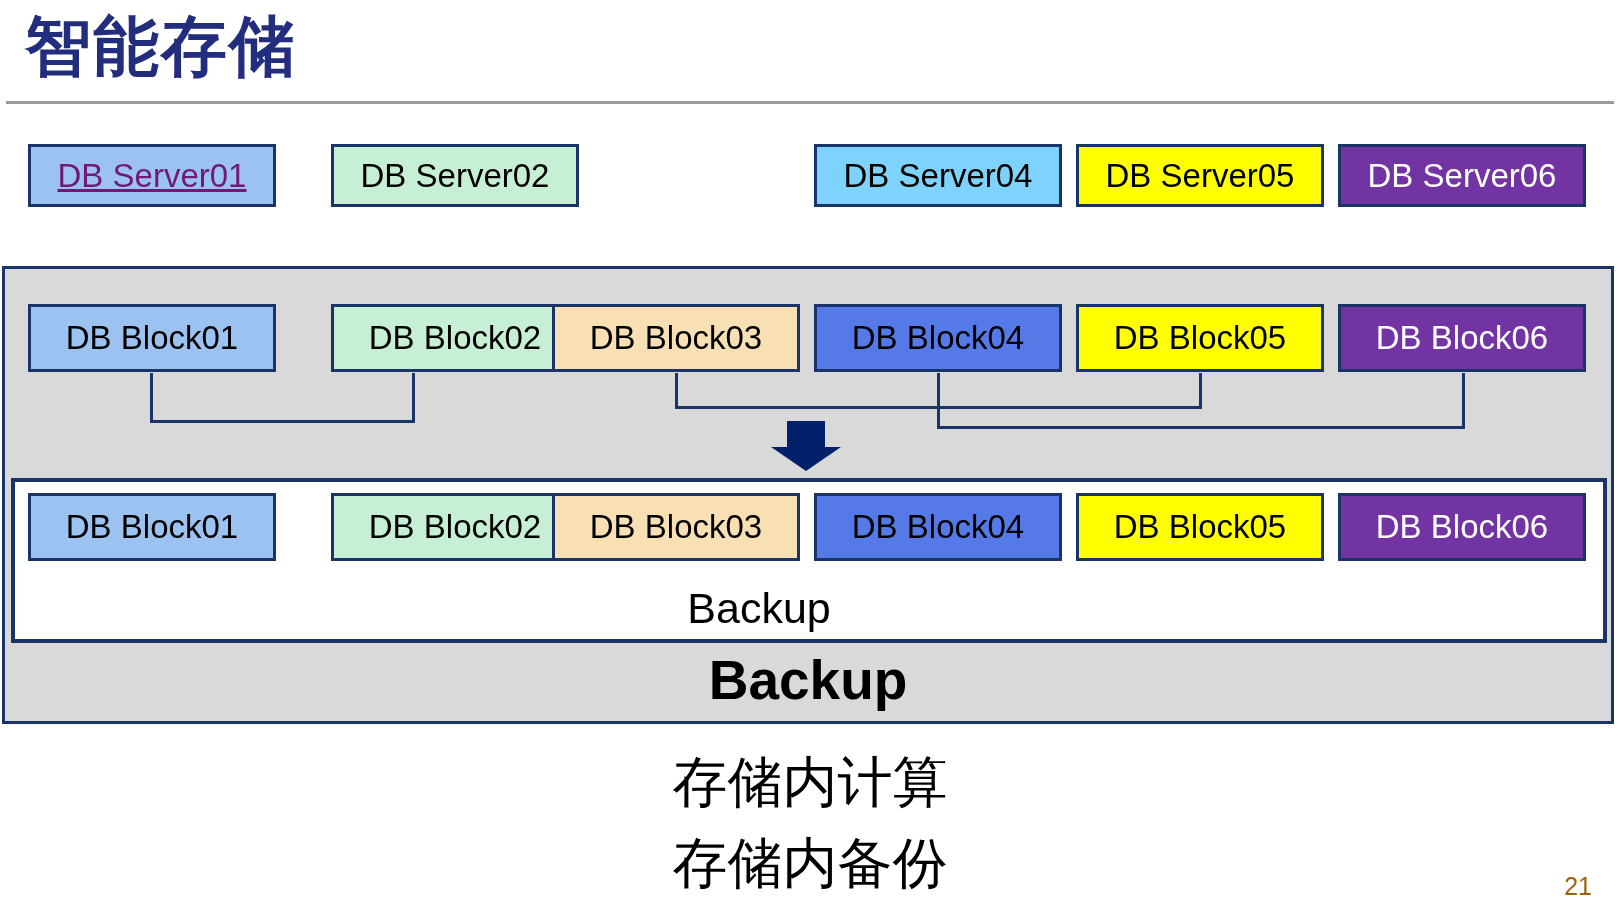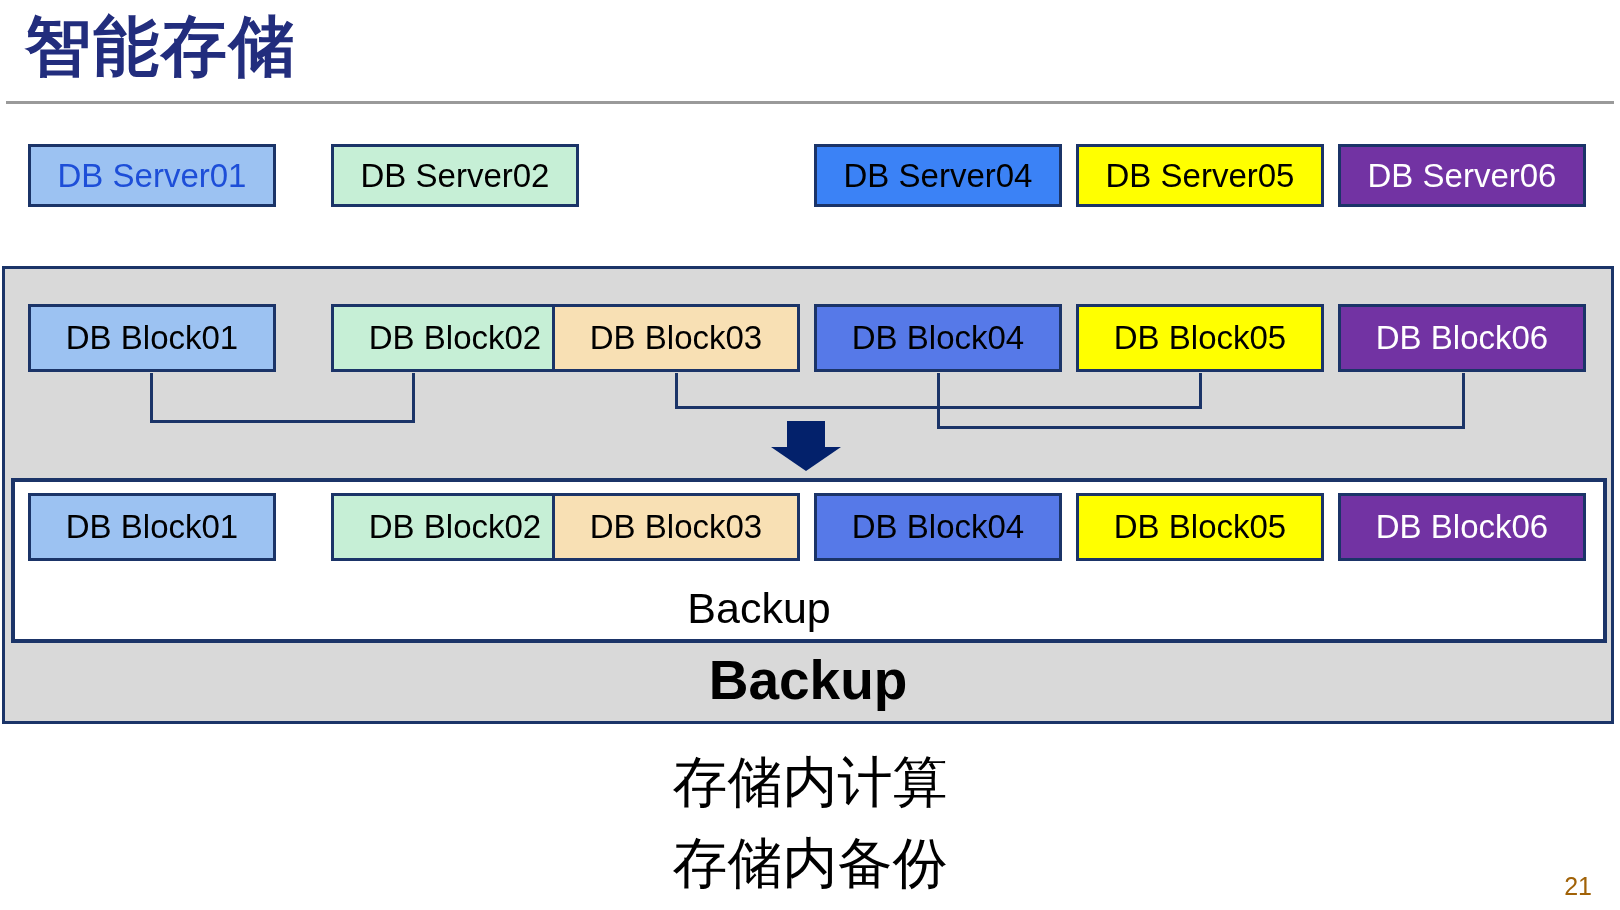--- a/index.html
+++ b/index.html
@@ -86,23 +86,23 @@
 </style>
 </head>
 <body>
 
 <div id="slide">
 
   <div class="title" style="color: rgb(34, 45, 125);">智能存储</div>
   <div class="title-divider" style="background: rgb(154, 154, 154);"></div>
 
   <div class="row row-servers">
-    <div class="box bx0" style="background: rgb(156, 194, 242); color: #1d4ed8; border-color: rgb(27, 52, 104);">DB Server01</div>
+    <div class="box bx0" style="background: rgb(156, 194, 242); color: #701a75; border-color: rgb(27, 52, 104); text-decoration: underline;">DB Server01</div>
     <div class="box bx1" style="background: rgb(198, 239, 214); color: rgb(0, 0, 0); border-color: rgb(27, 52, 104);">DB Server02</div>
-    <div class="box bx3" style="background: #3b82f6; color: rgb(0, 0, 0); border-color: rgb(27, 52, 104);">DB Server04</div>
+    <div class="box bx3" style="background: #7dd3fc; color: rgb(0, 0, 0); border-color: rgb(27, 52, 104);">DB Server04</div>
     <div class="box bx4" style="background: rgb(255, 255, 0); color: rgb(0, 0, 0); border-color: rgb(27, 52, 104);">DB Server05</div>
     <div class="box bx5" style="background: rgb(114, 51, 163); color: rgb(255, 255, 255); border-color: rgb(27, 52, 104);">DB Server06</div>
   </div>
 
   <div class="gray-container" style="background: rgb(217, 217, 217); border-color: rgb(27, 52, 104);"></div>
 
   <div class="row row-blocks-top">
     <div class="box bx0" style="background: rgb(156, 194, 242); color: rgb(0, 0, 0); border-color: rgb(27, 52, 104);">DB Block01</div>
     <div class="box bx1" style="background: rgb(198, 239, 214); color: rgb(0, 0, 0); border-color: rgb(27, 52, 104);">DB Block02</div>
     <div class="box bx2" style="background: rgb(248, 224, 180); color: rgb(0, 0, 0); border-color: rgb(27, 52, 104);">DB Block03</div>

